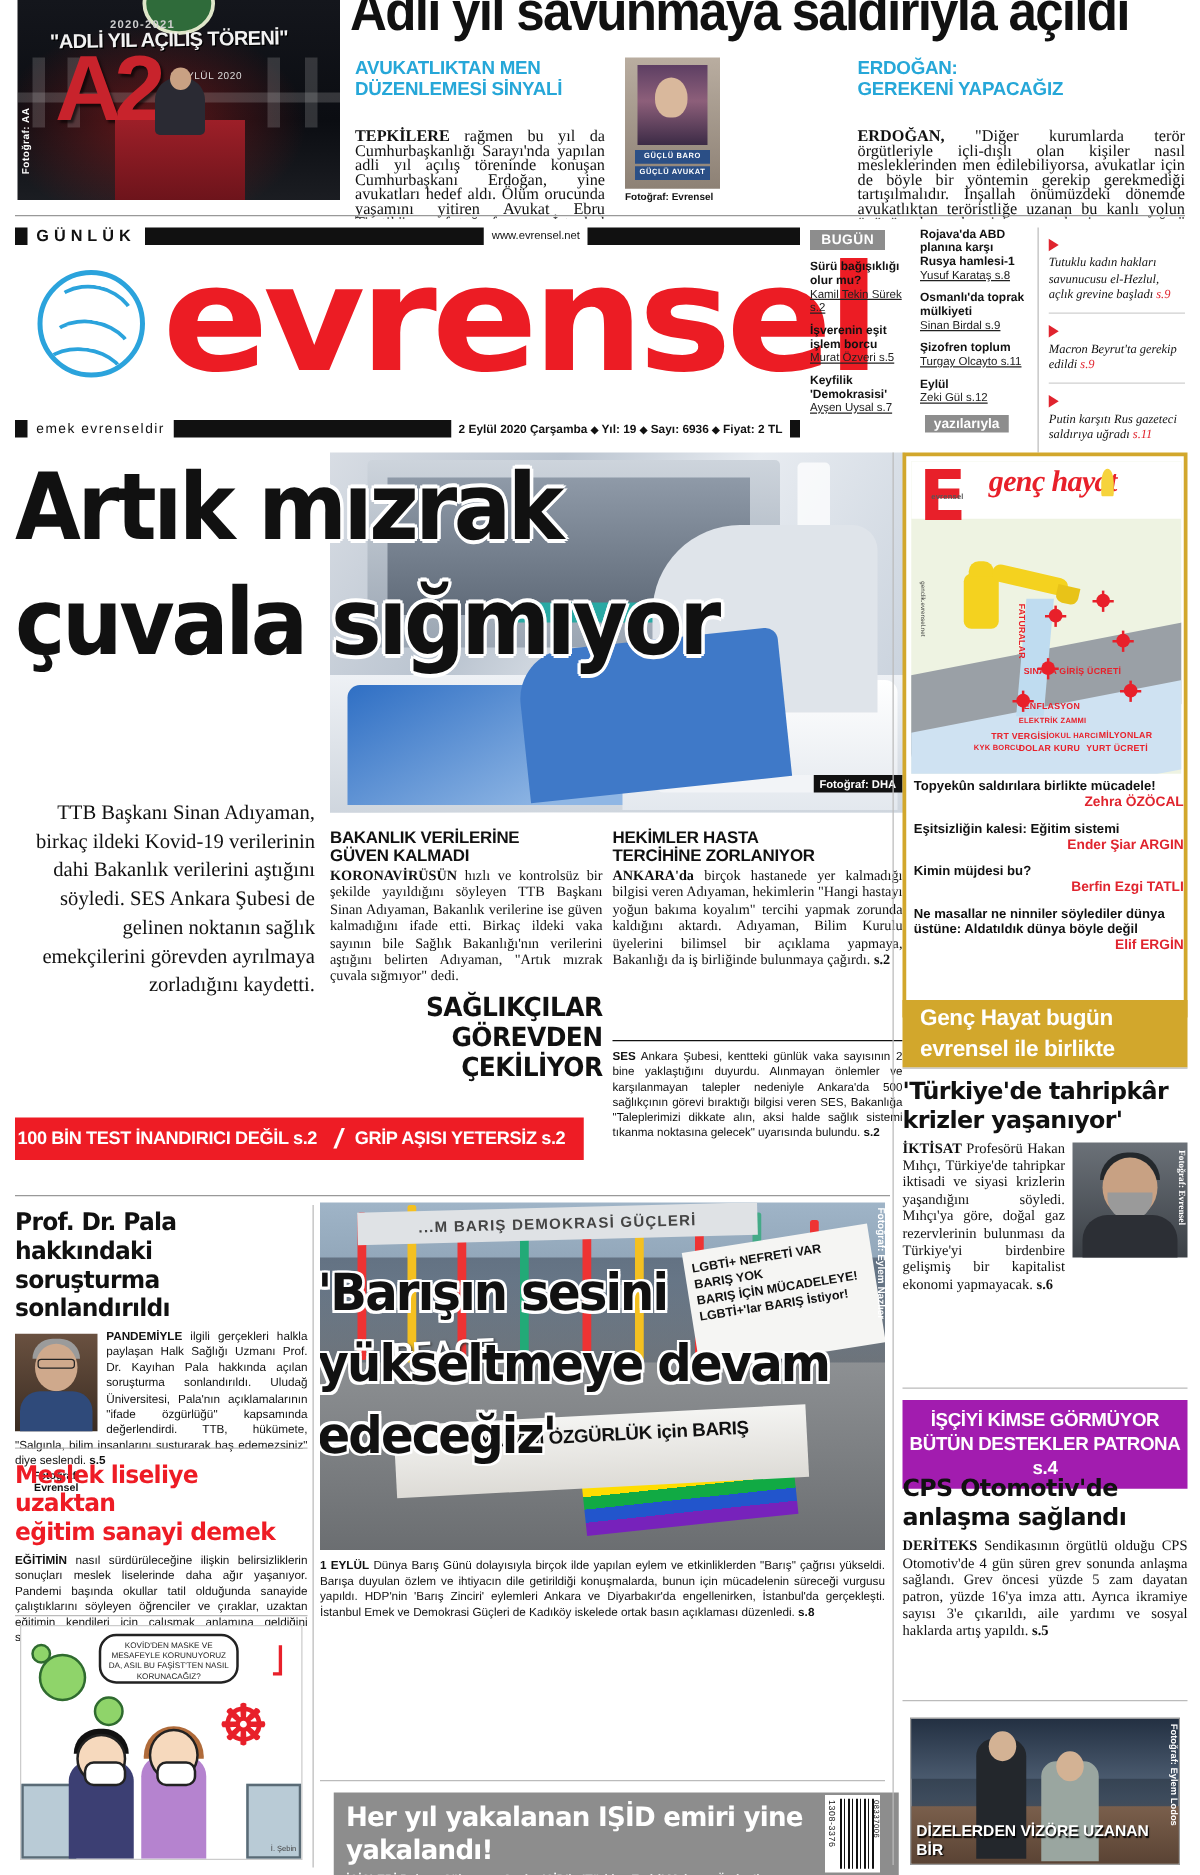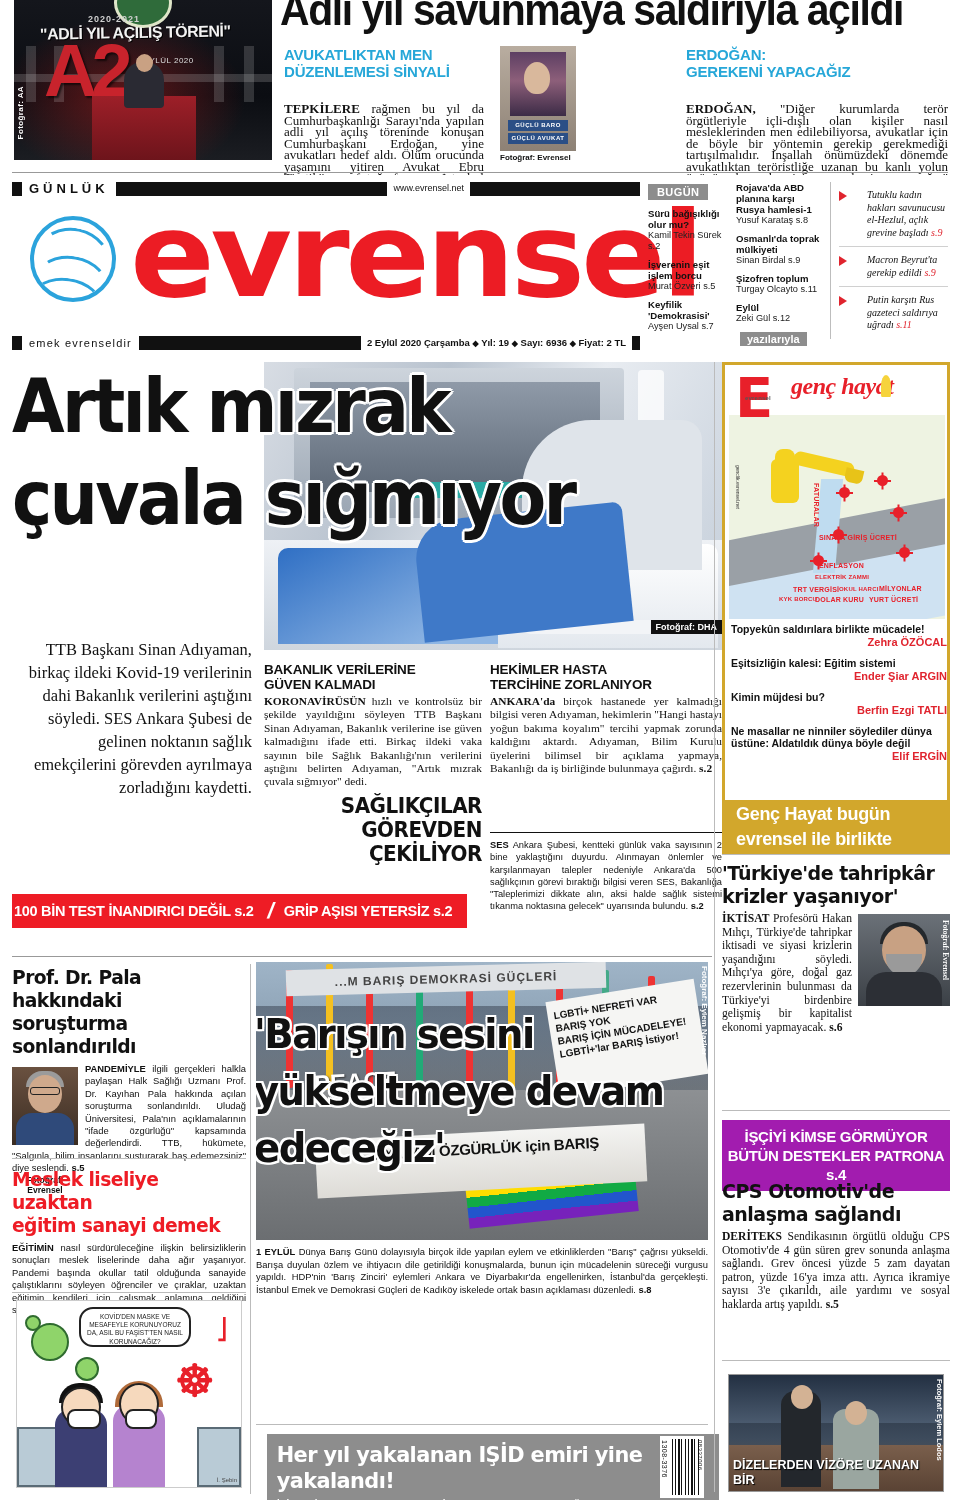--- a/index.html
+++ b/index.html
@@ -134,26 +134,26 @@
   .bugun { position:absolute; left:648px; top:182px; width:300px; height:172px; }
   .bugun-tag {
     display:inline-block; background:#8d8d8d; color:#fff; font-weight:bold;
     font-size:11px; padding:2px 9px; letter-spacing:.4px;
   }
   .bg-col1 { position:absolute; left:0; top:26px; width:82px; }
   .bg-col2 { position:absolute; left:88px; top:0; width:86px; }
   .bg-col3 { position:absolute; left:182px; top:0; width:118px; border-left:1px solid #bdbdbd; padding-left:8px;}
   .bg-item { margin-bottom:7px; }
   .bg-title { font-size:9.6px; font-weight:bold; line-height:11px; color:#111; }
-  .bg-auth { font-size:9.2px; line-height:11px; color:#222; }
+  .bg-auth { font-size:9.2px; line-height:11px; color:#222;text-decoration:underline; }
   .yazilariyla {
     position:absolute; left:92px; top:150px; background:#8d8d8d; color:#fff;
     font-weight:bold; font-size:11px; padding:1px 7px;
   }
-  .bg3-item { display:flex; gap:20px; padding:7px 0; border-bottom:1px solid #d0d0d0; }
+  .bg3-item { display:flex; gap:4px; padding:7px 0; border-bottom:1px solid #d0d0d0;flex-direction:column; }
   .bg3-item:last-child{ border-bottom:none; }
   .tri { width:0;height:0;border-left:8px solid #e0242e;border-top:5px solid transparent;border-bottom:5px solid transparent; margin-top:2px; flex:0 0 auto;}
   .bg3-txt { font-family:"Liberation Serif", serif; font-style:italic; font-size:10px; line-height:12.5px; color:#111; }
   .bg3-txt .pg { color:#e0242e; font-style:italic; }
 
   
   .lead { position:absolute; left:12px; top:362px; width:700px; }
   .lead-photo {
     position:absolute; left:252px; top:0; width:460px; height:288px;
     background:linear-gradient(120deg,#d8dde4 0%, #b9c3cf 30%, #e8ecf1 55%, #c2ccd8 100%);

